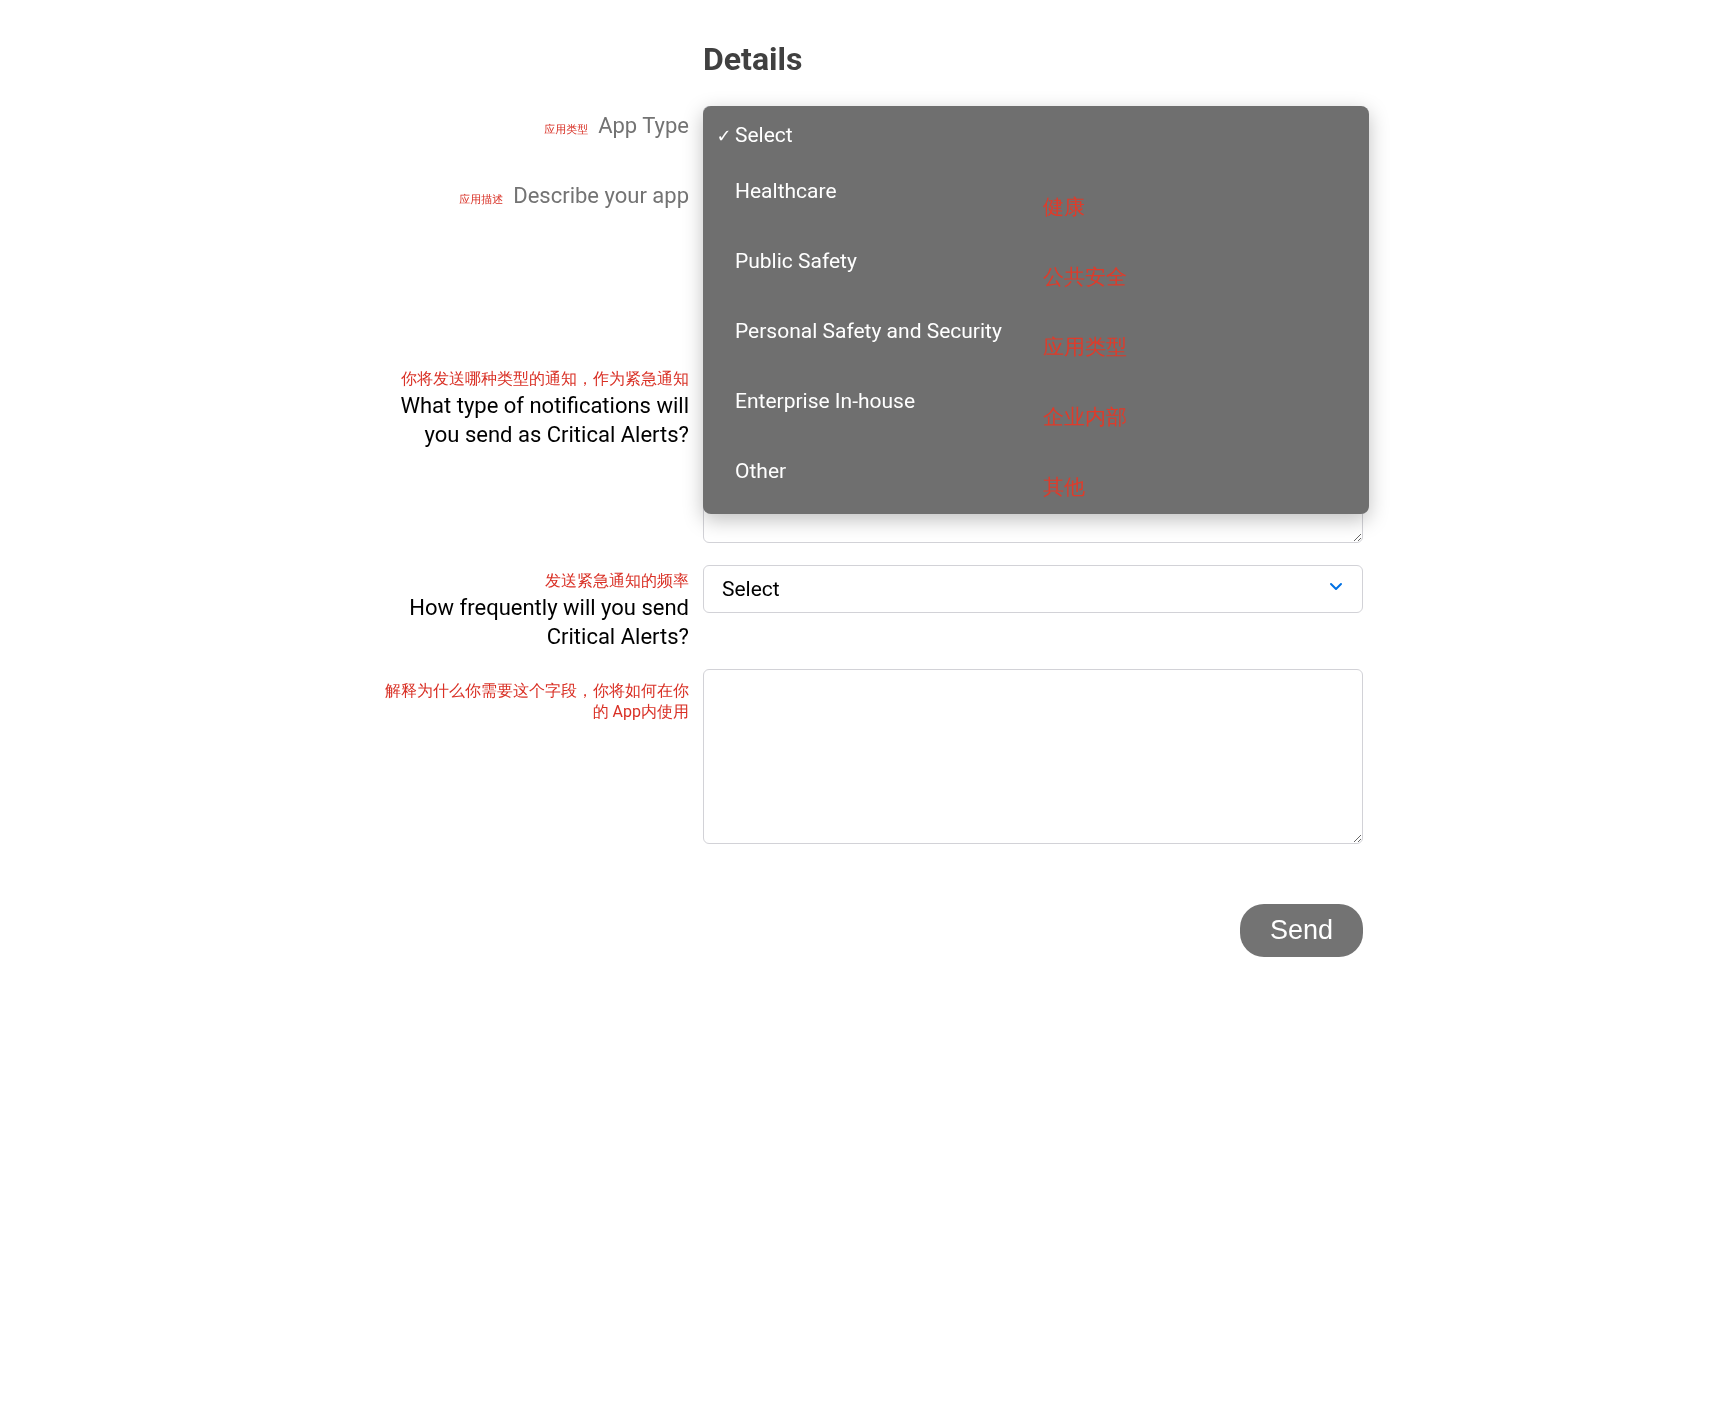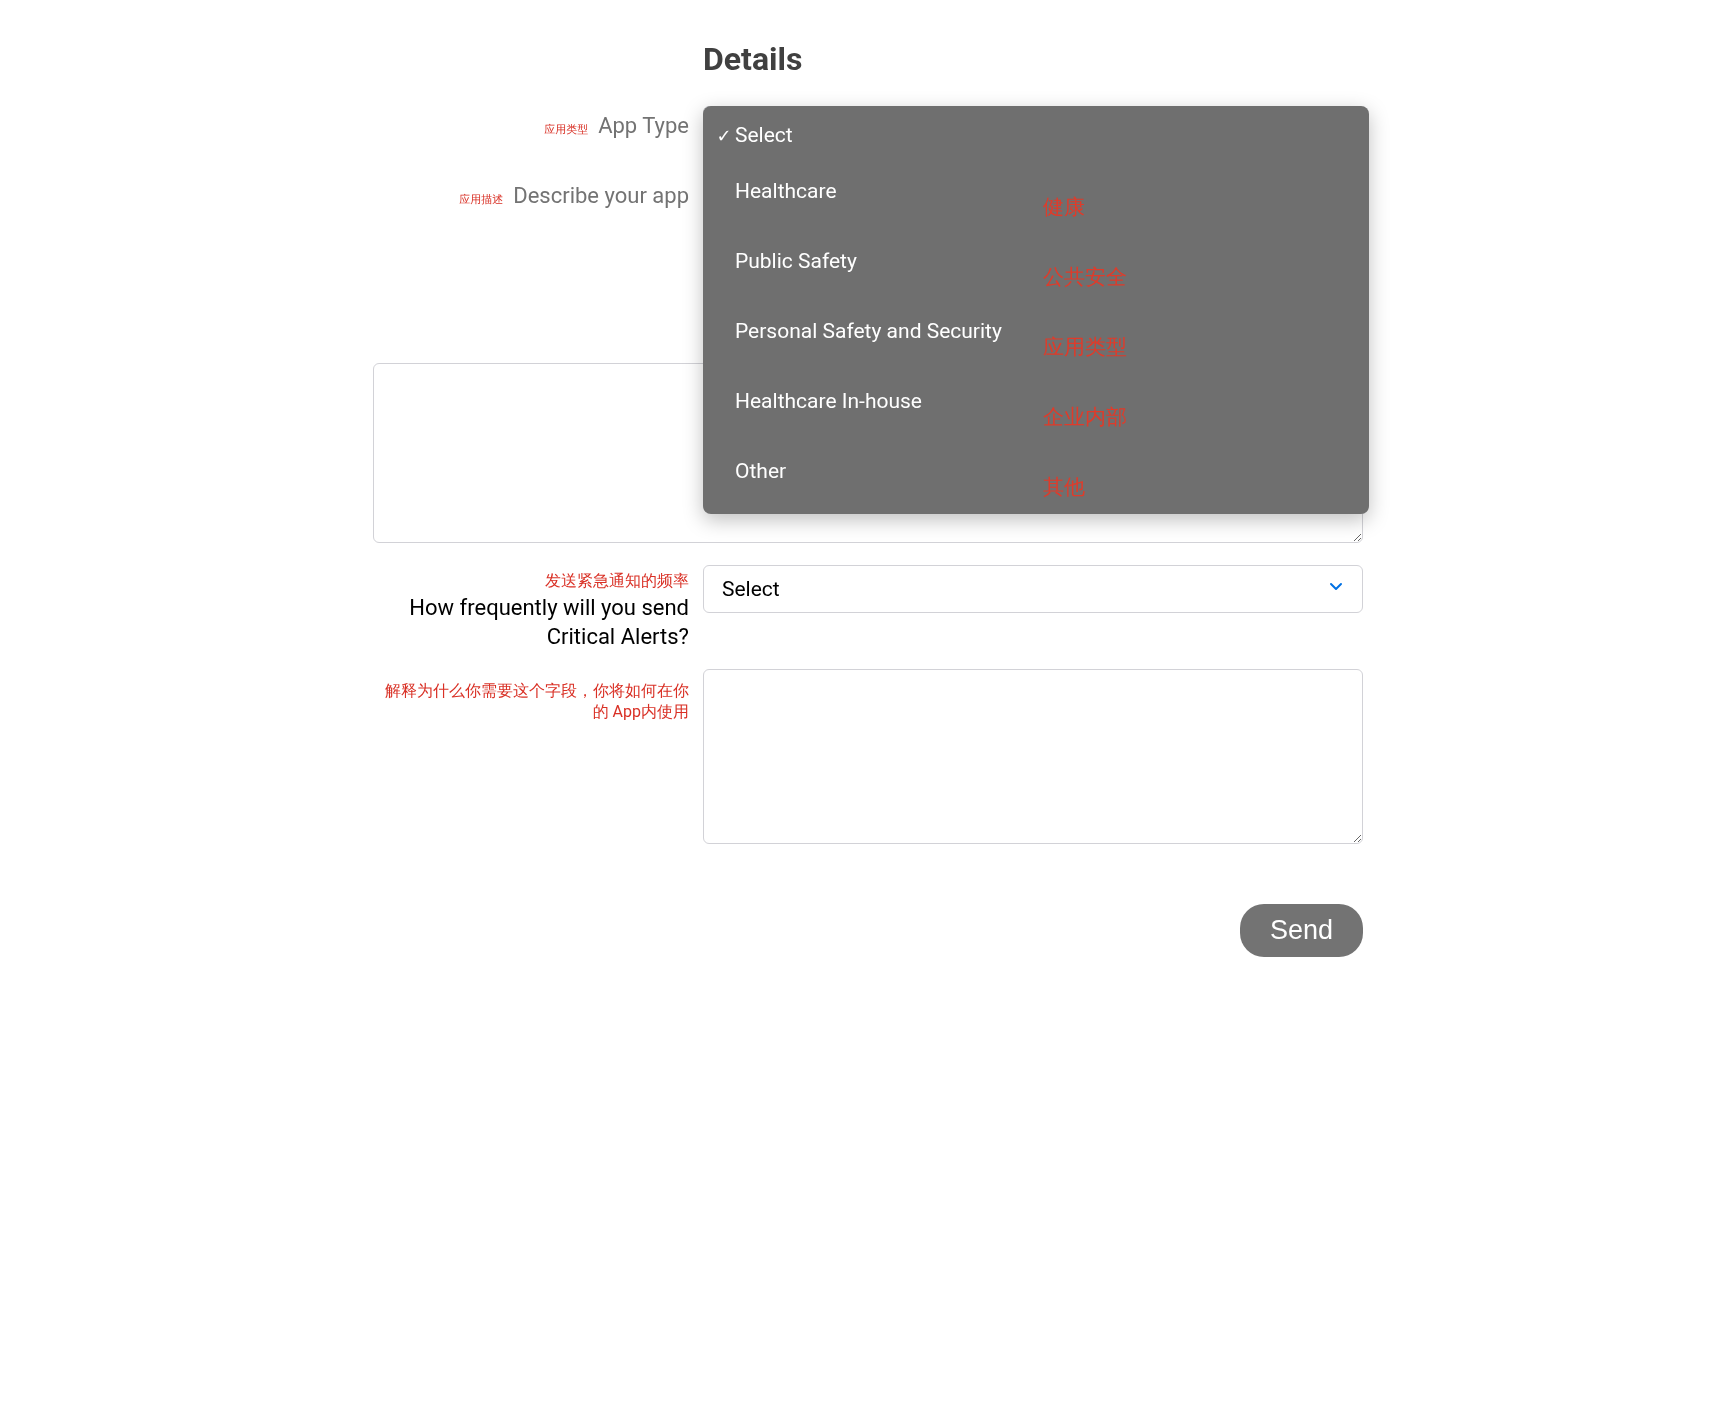--- a/index.html
+++ b/index.html
@@ -188,21 +188,21 @@
         <span class="dropdown-label">Public Safety</span>
         <span class="dropdown-anno">公共安全</span>
       </div>
       <div class="dropdown-option">
         <span class="dropdown-check"></span>
         <span class="dropdown-label">Personal Safety and Security</span>
         <span class="dropdown-anno">应用类型</span>
       </div>
       <div class="dropdown-option">
         <span class="dropdown-check"></span>
-        <span class="dropdown-label">Healthcare In-house</span>
+        <span class="dropdown-label">Enterprise In-house</span>
         <span class="dropdown-anno">企业内部</span>
       </div>
       <div class="dropdown-option">
         <span class="dropdown-check"></span>
         <span class="dropdown-label">Other</span>
         <span class="dropdown-anno">其他</span>
       </div>
     </div>
   </div>
 
@@ -210,20 +210,24 @@
     <div class="label-col">
       <span class="label-annotation">应用描述</span>
       <span class="label-main">Describe your app</span>
     </div>
     <div class="field-col">
       <textarea class="textarea" style="min-height: 165px;" value=""></textarea>
     </div>
   </div>
 
   <div class="form-row">
+    <div class="label-col">
+      <span class="label-annotation-block">你将发送哪种类型的通知，作为紧急通知</span>
+      <span class="label-main-block">What type of notifications will you send as Critical Alerts?</span>
+    </div>
     <div class="field-col">
       <textarea class="textarea" style="min-height: 180px;" value=""></textarea>
     </div>
   </div>
 
   <div class="form-row">
     <div class="label-col">
       <span class="label-annotation-block">发送紧急通知的频率</span>
       <span class="label-main-block">How frequently will you send Critical Alerts?</span>
     </div>

